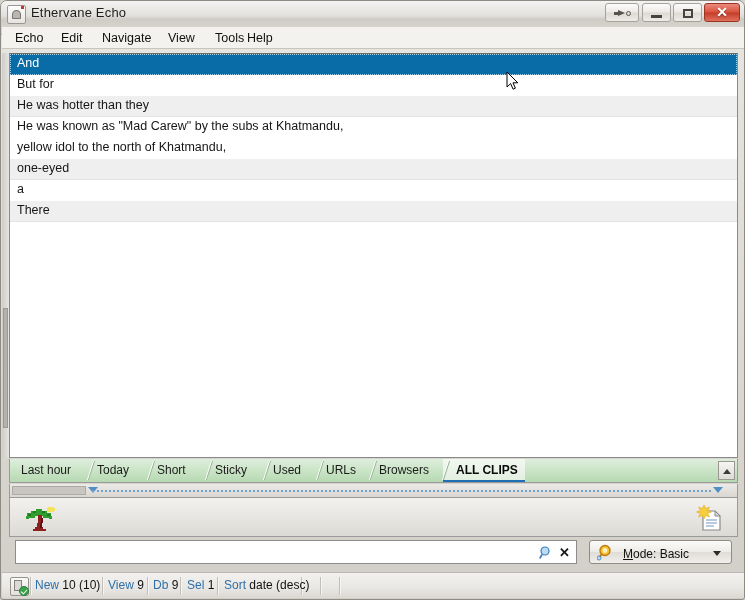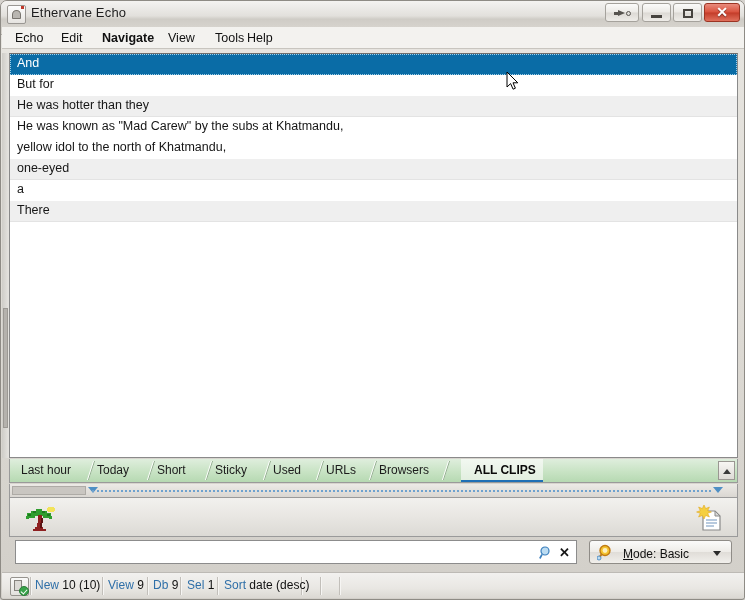--- a/index.html
+++ b/index.html
@@ -359,21 +359,21 @@
       <div class="glyph-max"></div>
     </div>
     <div class="winbtn" id="btn-close">
       <div class="glyph-close">✕</div>
     </div>
   </div>
 
   <div id="menubar">
       <div class="menu-item" style="left: 8px;">Echo</div>
       <div class="menu-item" style="left: 54px;">Edit</div>
-      <div class="menu-item" style="left: 95px; font-weight: bold;">Navigate</div>
+      <div class="menu-item" style="left: 95px;">Navigate</div>
       <div class="menu-item" style="left: 161px;">View</div>
       <div class="menu-item" style="left: 208px;">Tools</div>
       <div class="menu-item" style="left: 240px;">Help</div>
     </div>
 
   <div id="left-groove">
     <div class="thumb"></div>
   </div>
 
   <div id="list-outer">
@@ -401,21 +401,21 @@
       <div class="row alt">
         <div class="line">There</div>
       </div>
     </div>
 
   <svg id="cursor" viewBox="0 0 14 20">
     <path d="M1 1 L1 16 L4.6 12.6 L7.1 18.2 L9.4 17.2 L7 11.8 L11.8 11.8 Z" fill="#ffffff" stroke="#000000" stroke-width="1"></path>
   </svg>
 
   <div id="tabstrip">
-      <div class="tab active" style="left: 451px; width: 82px; padding-left: 13px;"><span>ALL CLIPS</span></div>
+      <div class="tab active" style="left: 433px; width: 82px; padding-left: 13px;"><span>ALL CLIPS</span></div>
       <div class="tab" style="left: 360px; width: 75px;"><span>Browsers</span><span class="slash"></span></div>
       <div class="tab" style="left: 307px; width: 55px;"><span>URLs</span><span class="slash"></span></div>
       <div class="tab" style="left: 254px; width: 55px;"><span>Used</span><span class="slash"></span></div>
       <div class="tab" style="left: 196px; width: 60px;"><span>Sticky</span><span class="slash"></span></div>
       <div class="tab" style="left: 138px; width: 60px;"><span>Short</span><span class="slash"></span></div>
       <div class="tab" style="left: 78px; width: 62px;"><span>Today</span><span class="slash"></span></div>
       <div class="tab" style="left: 2px; width: 78px;"><span>Last hour</span><span class="slash"></span></div>
     <div id="tab-scroll-up">
       <div class="arw"></div>
     </div>

